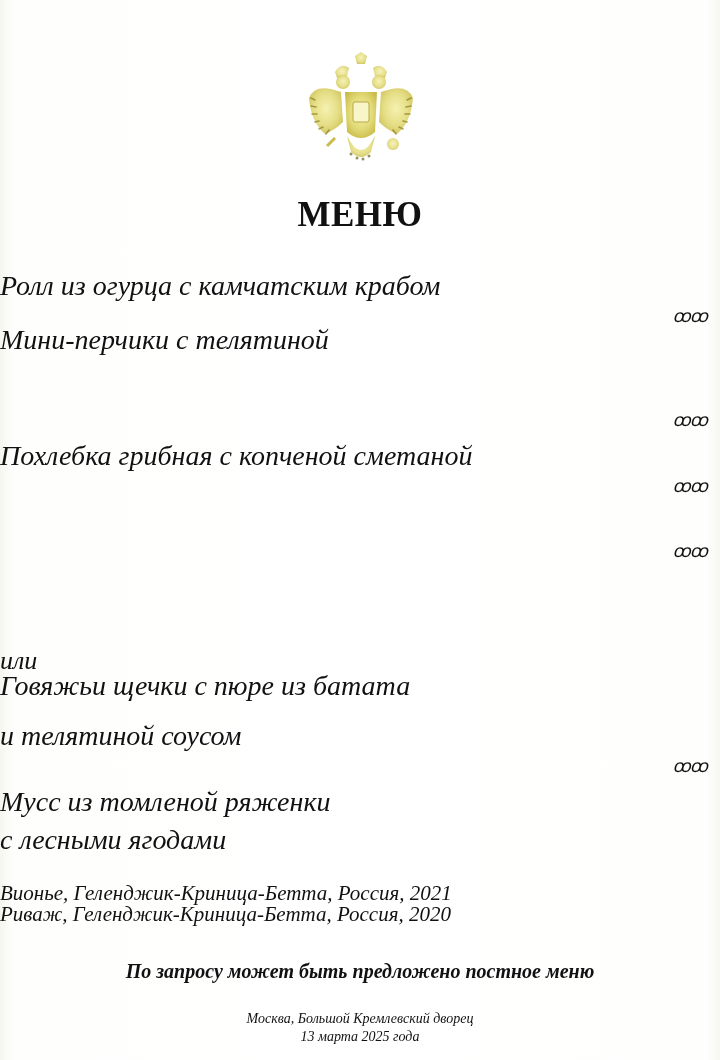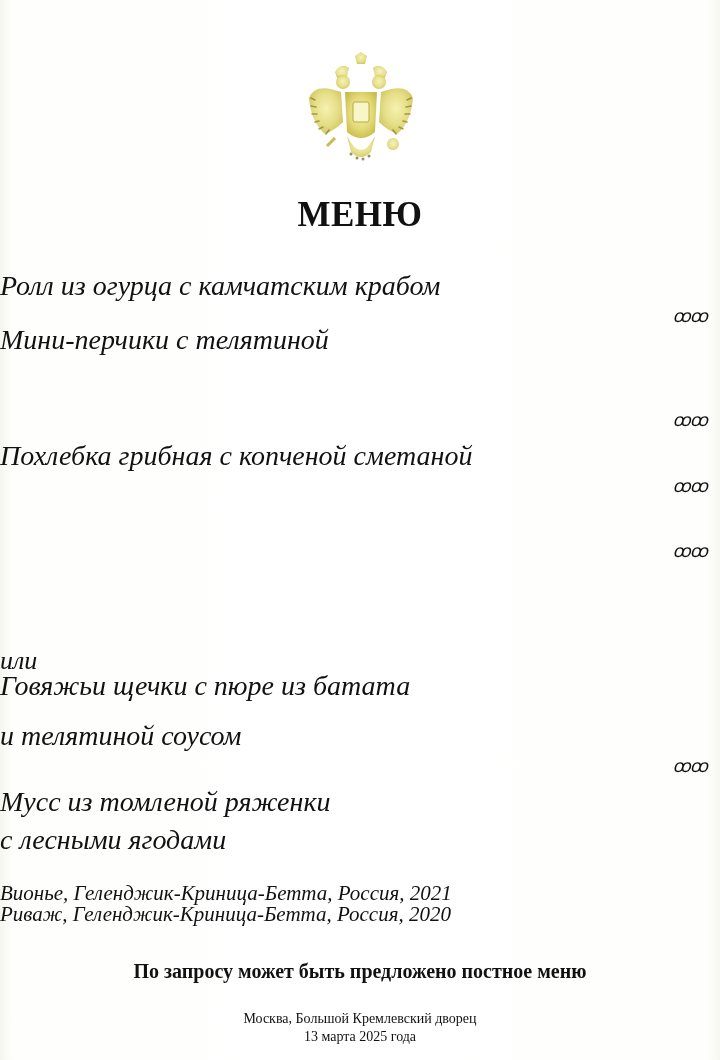--- a/index.html
+++ b/index.html
@@ -62,29 +62,31 @@
       text-align: left;
       font-style: italic;
       font-size: 21px;
       line-height: 26px;
       white-space: nowrap;
     }
     .note {
       position: absolute;
       left: 0; right: 0;
       text-align: center;
+      font-style: italic;
       font-weight: bold;
       font-size: 20px;
       line-height: 26px;
       white-space: nowrap;
     }
     .place {
       position: absolute;
       left: 0; right: 0;
       text-align: center;
+      font-style: italic;
       font-size: 14px;
       line-height: 18px;
       white-space: nowrap;
     }
   </style>
 </head>
 <body>
 
 <div class="page">
 

